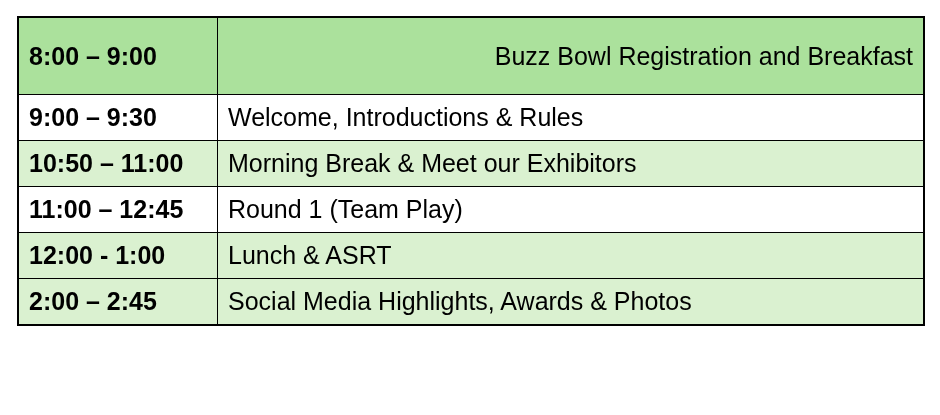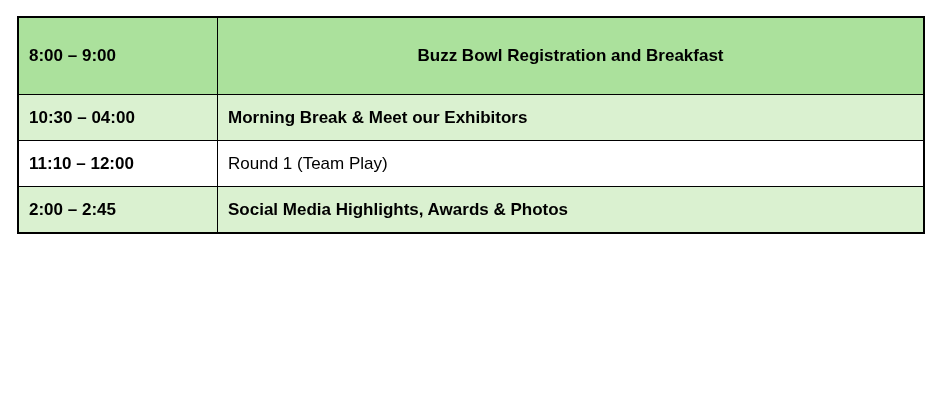--- a/index.html
+++ b/index.html
@@ -22,72 +22,80 @@
     position: absolute;
     left: 17px;
     top: 16px;
     width: 908px;
     border-collapse: collapse;
     table-layout: fixed;
     border: 2px solid var(--border-color, #000000);
   }
   table.schedule td {
     border: 1px solid var(--border-color, #000000);
-    font-size: 17px;
+    font-size: 25px;
     color: var(--text-color, #000000);
     vertical-align: middle;
     padding: 2px 10px 2px 10px;
     overflow: hidden;
     white-space: nowrap;
   }
   td.time-cell {
     width: 178px;
     font-weight: bold;
     padding-left: 10px;
   }
   td.activity-cell {
     padding-left: 12px;
   }
   tr.header-row td {
     background: var(--header-green, #abe19c);
     height: 72px;
   }
   tr.header-row td.activity-cell {
-    font-weight: bold;
-    text-align: center;
+    font-weight: normal;
+    text-align: right;
   }
   tr.plain-row td {
     background: #ffffff;
     height: 41px;
   }
   tr.highlight-row td {
     background: var(--highlight-green, #daf1d0);
     height: 41px;
   }
   tr.highlight-row td.activity-cell {
-    font-weight: bold;
+    font-weight: normal;
   }
 </style>
 </head>
 <body>
 
 <div class="page">
   <table class="schedule">
     <tbody>
       <tr class="header-row">
         <td class="time-cell">8:00 – 9:00</td>
         <td class="activity-cell">Buzz Bowl Registration and Breakfast</td>
       </tr>
+      <tr class="plain-row">
+        <td class="time-cell">9:00 – 9:30</td>
+        <td class="activity-cell">Welcome, Introductions &amp; Rules</td>
+      </tr>
       <tr class="highlight-row">
-        <td class="time-cell">10:30 – 04:00</td>
+        <td class="time-cell">10:50 – 11:00</td>
         <td class="activity-cell">Morning Break &amp; Meet our Exhibitors</td>
       </tr>
       <tr class="plain-row">
-        <td class="time-cell">11:10 – 12:00</td>
+        <td class="time-cell">11:00 – 12:45</td>
         <td class="activity-cell">Round 1 (Team Play)</td>
+      </tr>
+      <tr class="highlight-row">
+        <td class="time-cell">12:00 - 1:00</td>
+        <td class="activity-cell">Lunch &amp; ASRT</td>
       </tr>
       <tr class="highlight-row">
         <td class="time-cell">2:00 – 2:45</td>
         <td class="activity-cell">Social Media Highlights, Awards &amp; Photos</td>
       </tr>
     </tbody>
   </table>
 </div>
 
 </body></html>

